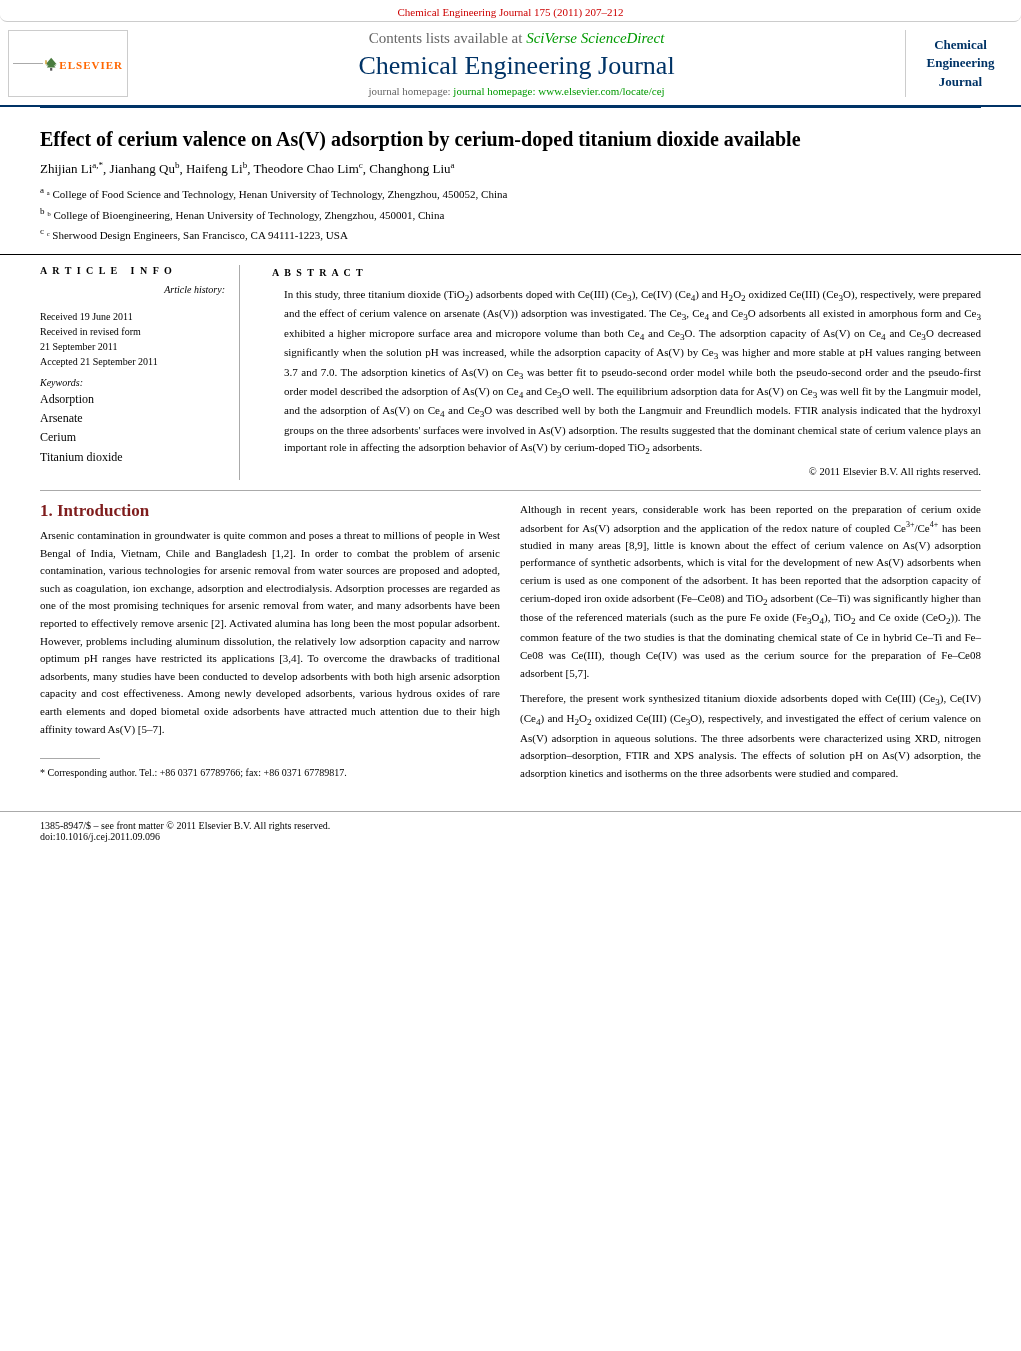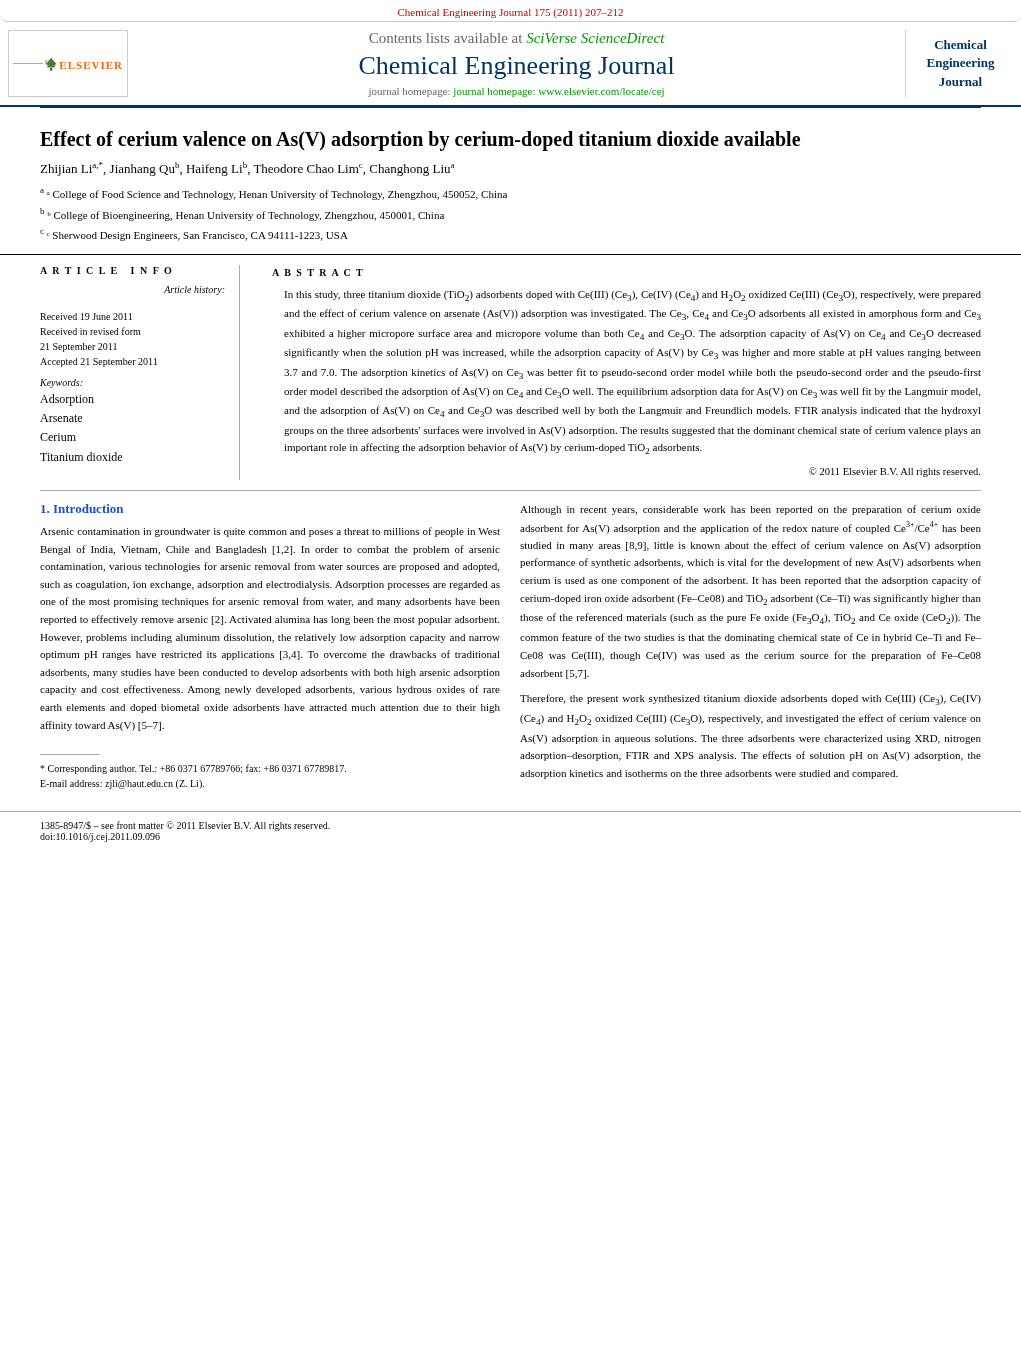--- a/index.html
+++ b/index.html
@@ -198,24 +198,24 @@
       gap: 20px;
     }
     .body-left {
       width: 460px;
       flex-shrink: 0;
     }
     .body-right {
       flex: 1;
     }
     .section-heading {
-      font-size: 13px;
+      font-size: 17px;
       font-weight: bold;
       margin-bottom: 6px;
-      color: #1d4ed8;
+      color: #7f1d1d;
     }
     .body-text {
       font-size: 11px;
       line-height: 1.6;
       text-align: justify;
       color: #000;
       margin-bottom: 8px;
     }
     .body-text sup { font-size: 8px; }
     .footer-line {
@@ -334,21 +334,20 @@
 <div class="body-section">
   <div class="body-left">
     <div class="section-heading">1. Introduction</div>
     <div class="body-text">
       Arsenic contamination in groundwater is quite common and poses a threat to millions of people in West Bengal of India, Vietnam, Chile and Bangladesh [1,2]. In order to combat the problem of arsenic contamination, various technologies for arsenic removal from water sources are proposed and adopted, such as coagulation, ion exchange, adsorption and electrodialysis. Adsorption processes are regarded as one of the most promising techniques for arsenic removal from water, and many adsorbents have been reported to effectively remove arsenic [2]. Activated alumina has long been the most popular adsorbent. However, problems including aluminum dissolution, the relatively low adsorption capacity and narrow optimum pH ranges have restricted its applications [3,4]. To overcome the drawbacks of traditional adsorbents, many studies have been conducted to develop adsorbents with both high arsenic adsorption capacity and cost effectiveness. Among newly developed adsorbents, various hydrous oxides of rare earth elements and doped biometal oxide adsorbents have attracted much attention due to their high affinity toward As(V) [5–7].
     </div>
 
     <div style="margin-top:20px;">
       <div class="footnote-sep"></div>
       <div class="footnote-text">* Corresponding author. Tel.: +86 0371 67789766; fax: +86 0371 67789817.</div>
-      <div class="footnote-text">E-mail address: zjli@haut.edu.cn (Z. Li).</div>
     </div>
   </div>
 
   <div class="body-right">
     <div class="body-text">
       Although in recent years, considerable work has been reported on the preparation of cerium oxide adsorbent for As(V) adsorption and the application of the redox nature of coupled Ce<sup>3+</sup>/Ce<sup>4+</sup> has been studied in many areas [8,9], little is known about the effect of cerium valence on As(V) adsorption performance of synthetic adsorbents, which is vital for the development of new As(V) adsorbents when cerium is used as one component of the adsorbent. It has been reported that the adsorption capacity of cerium-doped iron oxide adsorbent (Fe–Ce08) and TiO<sub>2</sub> adsorbent (Ce–Ti) was significantly higher than those of the referenced materials (such as the pure Fe oxide (Fe<sub>3</sub>O<sub>4</sub>), TiO<sub>2</sub> and Ce oxide (CeO<sub>2</sub>)). The common feature of the two studies is that the dominating chemical state of Ce in hybrid Ce–Ti and Fe–Ce08 was Ce(III), though Ce(IV) was used as the cerium source for the preparation of Fe–Ce08 adsorbent [5,7].
     </div>
     <div class="body-text">
       Therefore, the present work synthesized titanium dioxide adsorbents doped with Ce(III) (Ce<sub>3</sub>), Ce(IV) (Ce<sub>4</sub>) and H<sub>2</sub>O<sub>2</sub> oxidized Ce(III) (Ce<sub>3</sub>O), respectively, and investigated the effect of cerium valence on As(V) adsorption in aqueous solutions. The three adsorbents were characterized using XRD, nitrogen adsorption–desorption, FTIR and XPS analysis. The effects of solution pH on As(V) adsorption, the adsorption kinetics and isotherms on the three adsorbents were studied and compared.
     </div>

